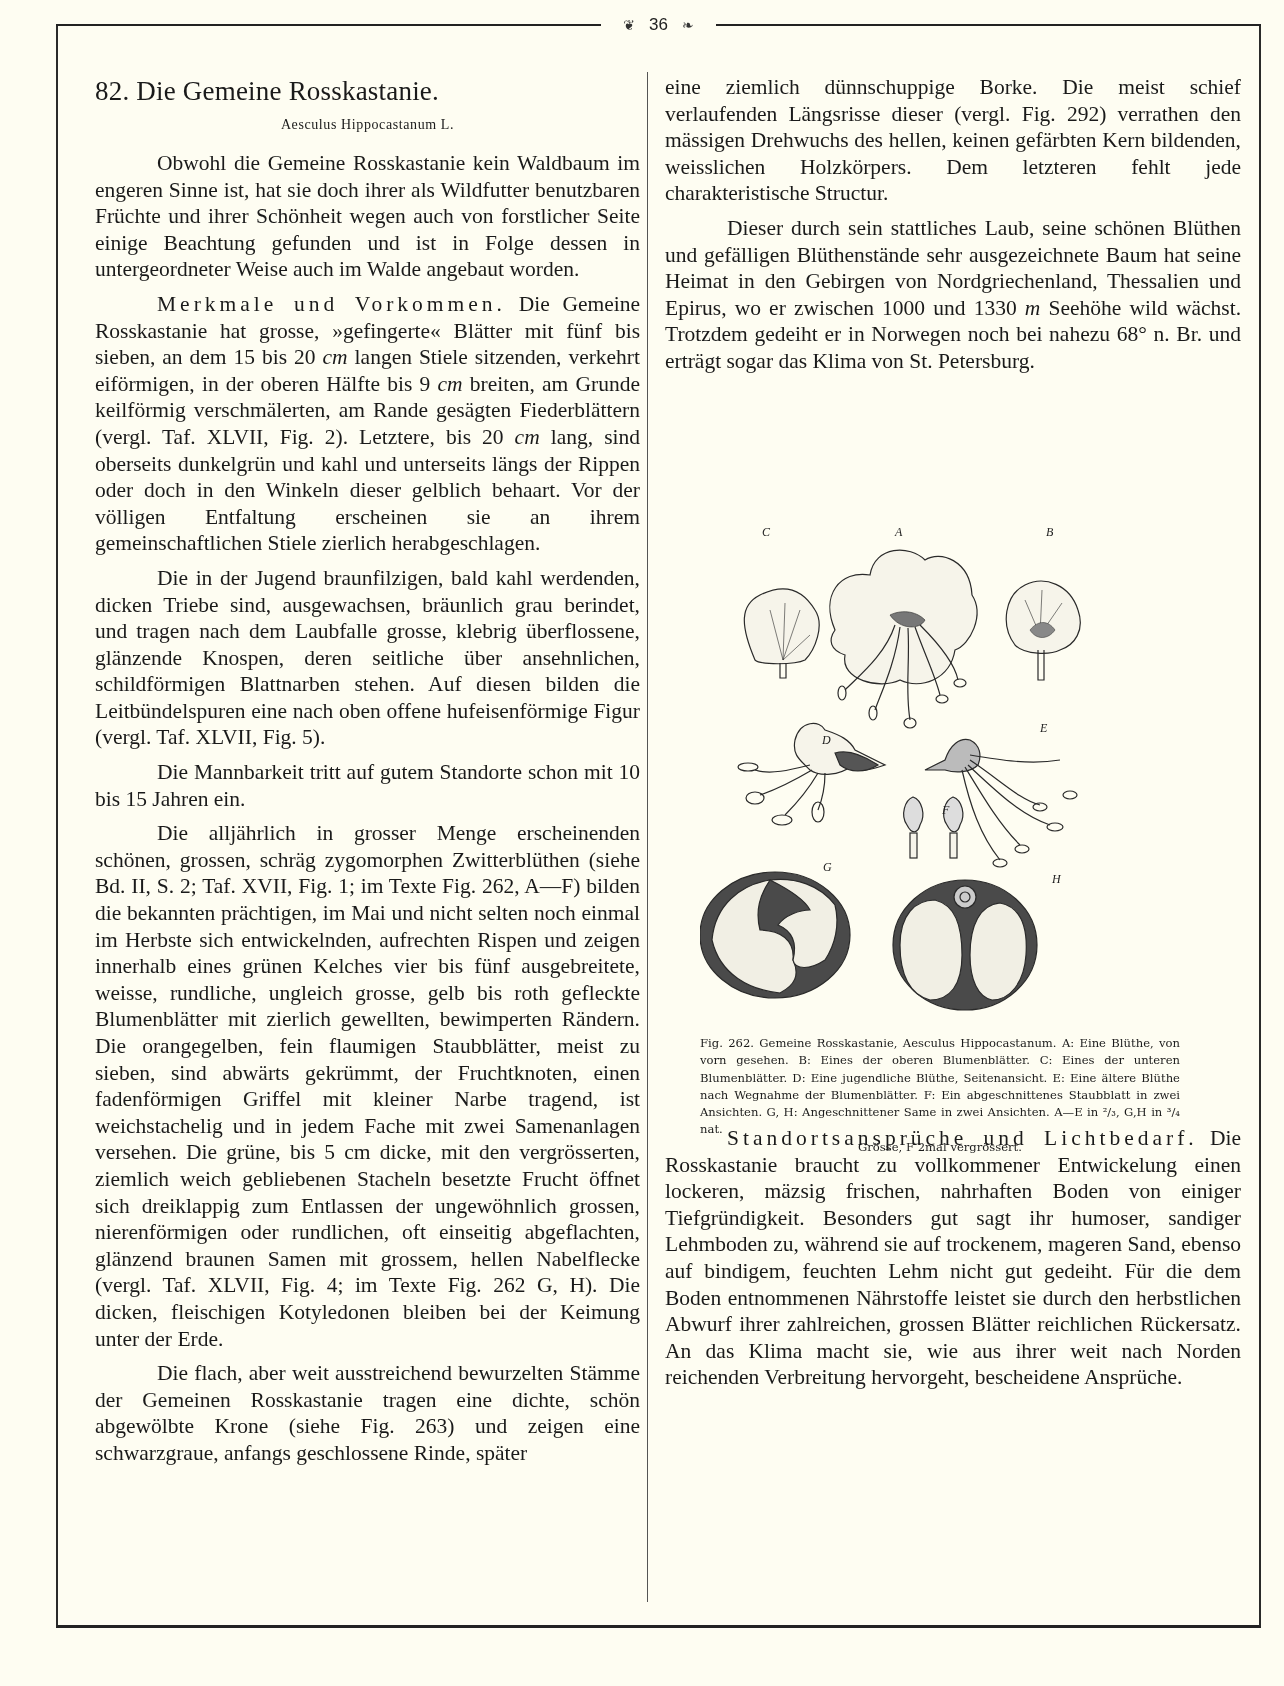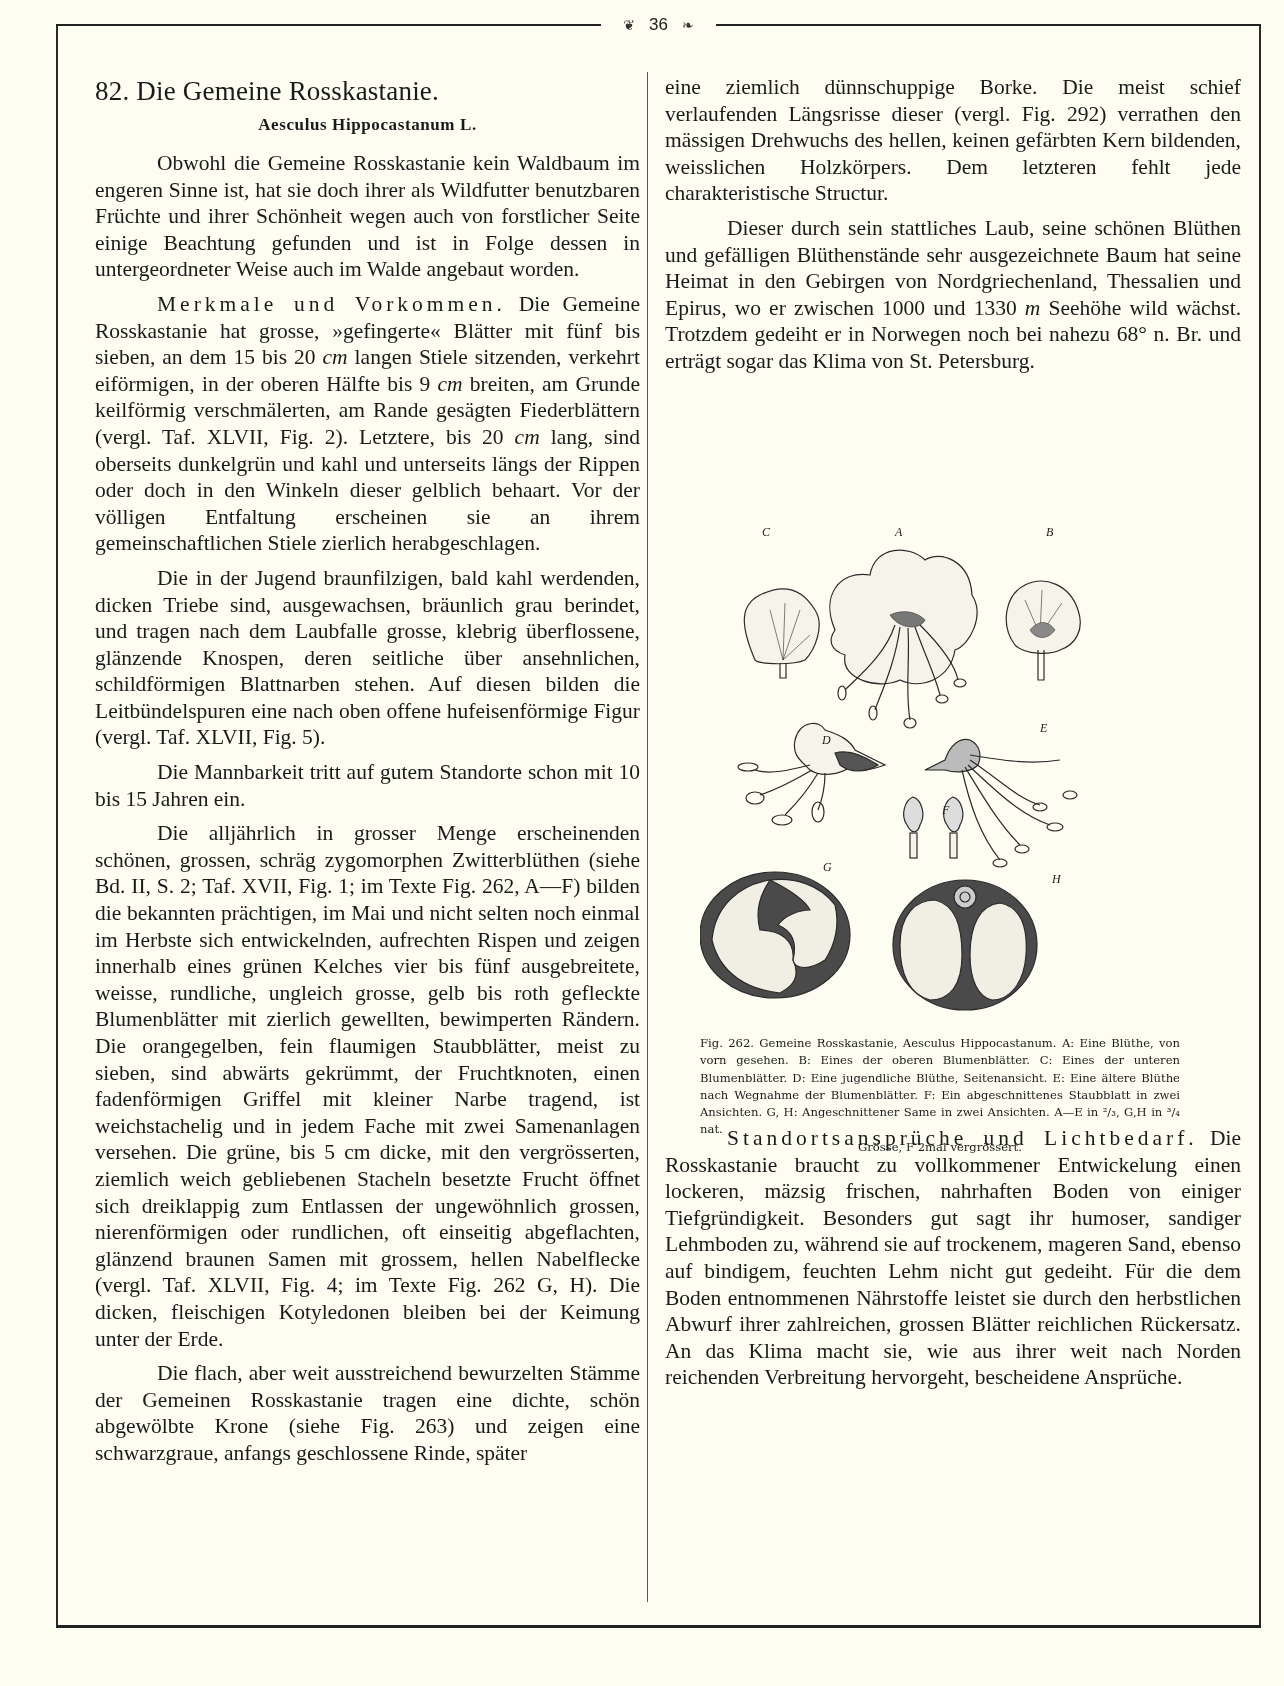--- a/index.html
+++ b/index.html
@@ -47,22 +47,22 @@
     }
     .col-left { left: 95px; width: 545px; }
     .col-right { left: 665px; width: 576px; }
     .col-right-lower { top: 1125px; }
     .title {
       text-align: left; font-size: 27px; line-height: 34px;
       margin: 0 0 6px 0; font-weight: normal;
       letter-spacing: 0.2px;
     }
     .subtitle {
-      text-align: center; font-size: 17px; line-height: 22px;
-      margin: 0 0 14px 0; letter-spacing: 0.6px; font-weight: bold;
+      text-align: center; font-size: 14px; line-height: 22px;
+      margin: 0 0 14px 0; letter-spacing: 0.6px;
     }
     .para { margin: 0 0 8px 0; text-indent: 62px; }
     .para.noindent { text-indent: 0; }
     .spaced { letter-spacing: 4px; }
     .figure {
       position: absolute; left: 700px; top: 515px; width: 500px; height: 505px;
     }
     .fig-label {
       position: absolute; font-style: italic; font-size: 12px;
       font-family: "Liberation Serif", serif; color: #222;

